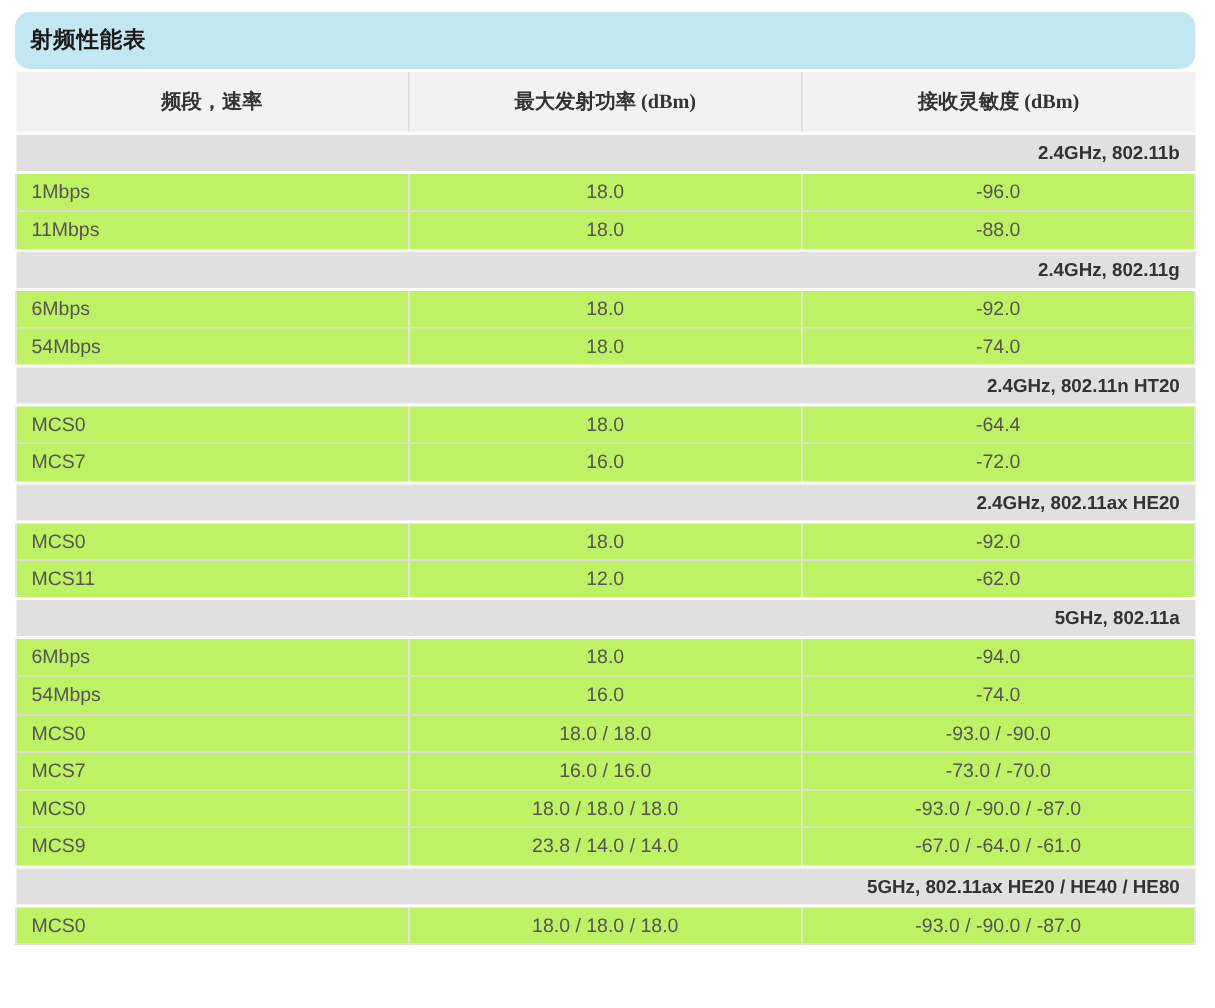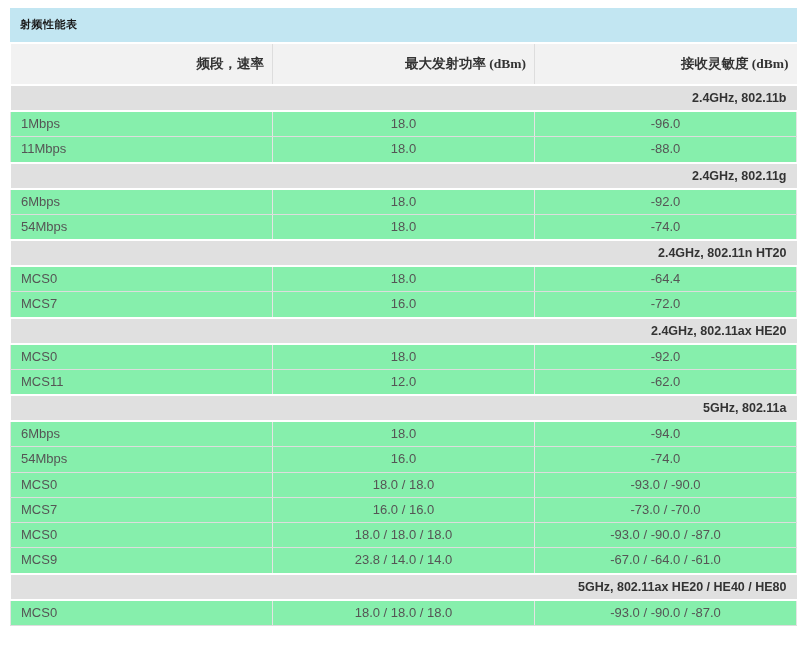--- a/index.html
+++ b/index.html
@@ -17,54 +17,55 @@
   body{
     font-family:"Liberation Sans","DejaVu Sans",sans-serif;
     width:810px;height:672px;overflow:hidden;
   }
   .container{
     position:absolute;left:10px;top:8px;width:787px;
   }
   .title-bar{
     background:var(--title-bg);
     color:var(--title-text);
-    font-size:11px;font-weight:bold;
+    font-size:15px;font-weight:bold;
     padding:9px 10px 10px 10px;
     letter-spacing:.5px;
+    border-radius:10px;
   }
   table{
     width:100%;
     border-collapse:collapse;
     table-layout:fixed;
     margin-top:2px;
   }
   thead th{
     background:var(--header-bg);
     color:var(--heading);
     font-size:13.5px;font-weight:bold;
-    text-align:right;
+    text-align:center;
     padding:11px 8px;
     border-bottom:1px solid #d6d6d6;
   }
   thead th + th{border-left:1px solid var(--border);font-family:Liberation Serif, serif;}
   tr.section-row td{
     background:var(--section-bg);
     color:var(--heading);
     font-size:12.5px;font-weight:bold;
     text-align:right;
     padding:5px 10px;
     border-top:2px solid #ffffff;
     border-bottom:2px solid #ffffff;
   }
   tr.data-row td{
     color:var(--text);
     font-size:13px;
     padding:4px 10px;
     border-bottom:1px solid var(--border);
-    background:#86efac;
+    background:#bef264;
     line-height:1.25;
   }
   tr.data-row td:first-child{
     text-align:left;
     border-left:1px solid var(--border-light);
   }
   tr.data-row td:nth-child(2),
   tr.data-row td:nth-child(3){
     text-align:center;
     border-left:1px solid var(--border-light);

